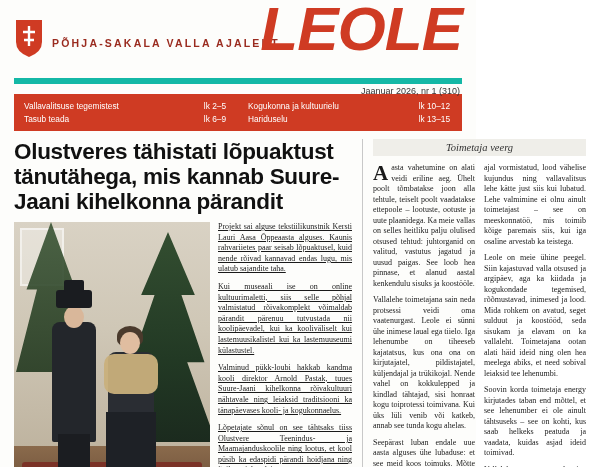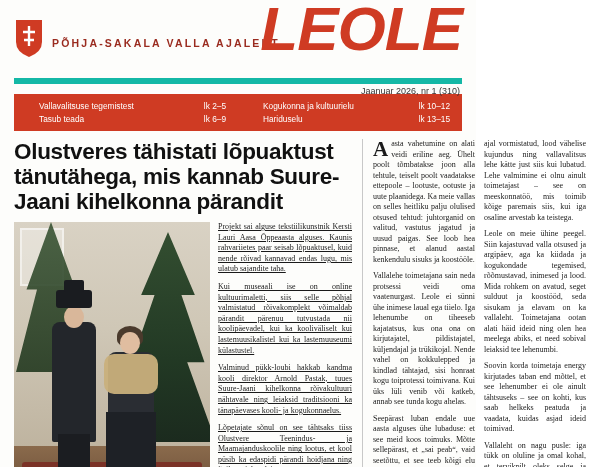--- a/index.html
+++ b/index.html
@@ -85,21 +85,21 @@
     margin: 0 14px;
     background: #cf3b23;
     color: #ffffff;
     font-family: "Liberation Sans", sans-serif;
     font-size: 8.3px;
     display: flex;
     padding: 4px 0 5px 0;
   }
   .index-col {
     flex: 1 1 0;
-    padding-left: 25px;
+    padding-left: 10px;
     box-sizing: border-box;
   }
   .index-line {
     display: flex;
     justify-content: space-between;
     padding-right: 12px;
     line-height: 13px;
     white-space: nowrap;
   }
   .index-line .pages { margin-left: 10px; }
@@ -355,20 +355,21 @@
           <p>Projekt sai alguse tekstiilikunstnik Kersti Lauri Aasa Õppeaasta alguses. Kaunis rahvariietes paar seisab lõpuaktusel, kuid nende rõivad kannavad endas lugu, mis ulatub sajandite taha.</p>
           <p>Kui museaali ise on online kultuurimaletti, siis selle põhjal valmistatud rõivakomplekt võimaldab pärandit pärenuu tutvustada nii koolipäevadel, kui ka kooliväliselt kui lastemuusikalistel kui ka lastemuuseumi külastustel.</p>
           <p>Valminud pükk-loubi hakkab kandma kooli direktor Arnold Pastak, tuues Suure-Jaani kihelkonna rõivakultuuri nähtavale ning leiaksid traditsiooni ka tänapäevases kooli- ja kogukonnaelus.</p>
           <p>Lõpetajate sõnul on see tähtsaks tiiss Olustvere Teenindus- ja Maamajanduskoolile ning lootus, et kool püsib ka edaspidi pärandi hoidjana ning õpilaste juhendajana.</p>
         </div>
       </div>
 
     </div>
 
     <div class="right-col">
+      <div class="col-header">Toimetaja veerg</div>
       <div class="right-text">
         <p class="dropcap">Aasta vahetumine on alati veidi eriline aeg. Ühelt poolt tõmbatakse joon alla tehtule, teiselt poolt vaadatakse ettepoole – lootuste, ootuste ja uute plaanidega. Ka meie vallas on selles heitliku palju olulised otsused tehtud: juhtorganid on valitud, vastutus jagatud ja uusud paigas. See loob hea pinnase, et alanud aastal kenkendulu sisuks ja koostööle.</p>
         <p>Vallalehe toimetajana sain neda protsessi veidi oma vaatenurgast. Leole ei sünni ühe inimese laual ega tiielo. Iga lehenumbe on tiheeseb kajatatsus, kus ona ona on kirjutajatel, pildistajatel, küljendajal ja trükikojal. Nende vahel on kokkulepped ja kindlad tähtajad, sisi honraat kogu toiprotessi toimivana. Kui üks lüli venib või katkeb, annab see tunda kogu ahelas.</p>
         <p>Seepärast luban endale uue aasta alguses ühe lubaduse: et see meid koos toimuks. Mõtte sellepärast, et „sai peab“, vaid seetõttu, et see teeb kõigi elu lihtsamaks. Kui saab uuto õigel ajal vormistatud, lood vähelise kujundus ning vallavalitsus lehe kätte just siis kui lubatud. Lehe valmimine ei olnu ainult toimetajast – see on meeskonnatöö, mis toimib kõige paremais siis, kui iga osaline arvestab ka teistega.</p>
         <p>Leole on meie ühine peegel. Siin kajastuvad valla otsused ja argipäev, aga ka kiidada ja kogukondade tegemised, rõõmustavad, inimesed ja lood. Mida rohkem on avatud, seget sulduut ja koostööd, seda sisukam ja elavam on ka vallaleht. Toimetajana ootan alati häid ideid ning olen hea meelega abiks, et need sobival leiaksid tee lehenumbi.</p>
         <p>Soovin korda toimetaja energy kirjutades taban end mõttel, et see lehenumber ei ole ainult tähtsuseks – see on kohti, kus saab helkeks peatuda ja vaadata, kuidas asjad ideid toimivad.</p>
         <p>Vallaleht on nagu pusle: iga tükk on oluline ja omal kohal, et tervikpilt oleks selge ja arusaadav kõigile lugejatele.</p>
       </div>
     </div>
 

